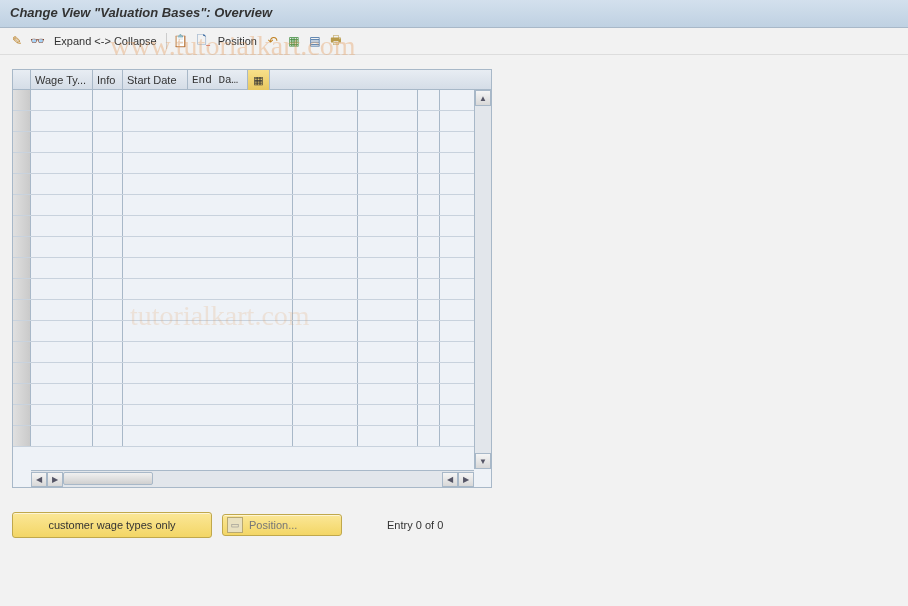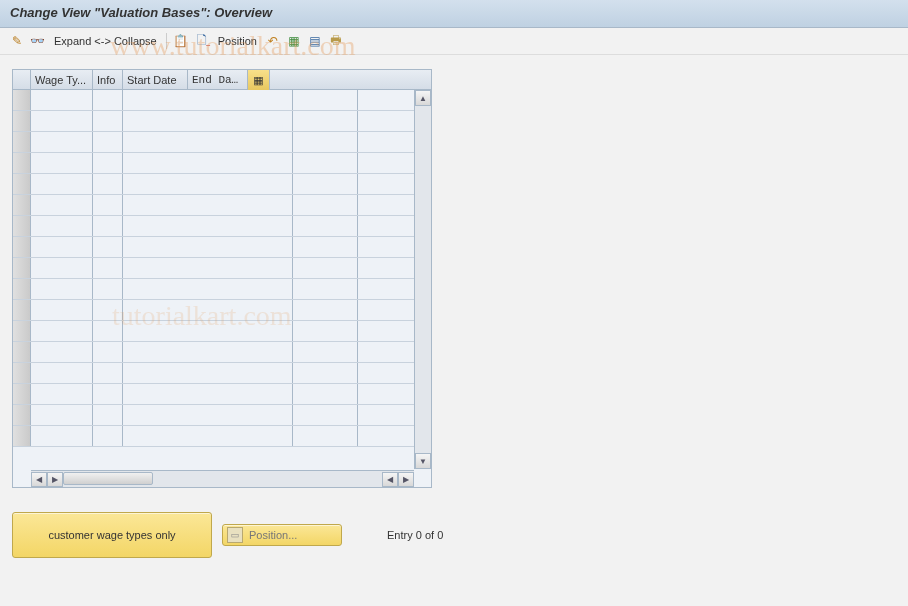--- a/index.html
+++ b/index.html
@@ -47,30 +47,30 @@
       color: rgba(230,150,80,0.35);
       font-family: Georgia, serif;
       font-weight: normal;
       pointer-events: none;
       z-index: 5;
       text-align: center;
     }
     .watermark2 {
       position: absolute;
       top: 300px;
-      left: 112px;
+      left: 130px;
       font-size: 28px;
       color: rgba(230,150,80,0.18);
       font-family: Georgia, serif;
       pointer-events: none;
       z-index: 5;
     }
     .table-wrap {
       margin: 14px 0 0 12px;
-      width: 420px;
+      width: 480px;
       border: 1px solid #a8b8c8;
       background: #eef2f7;
       position: relative;
     }
     .grid-head {
       display: flex;
       background: linear-gradient(to bottom, #e8edf3, #d5dde7);
       border-bottom: 1px solid #a8b8c8;
       height: 20px;
     }
@@ -141,21 +141,21 @@
     .footer {
       display:flex;
       align-items:center;
       gap: 10px;
       margin: 24px 0 0 12px;
     }
     .btn-yellow {
       background: linear-gradient(to bottom,#fbe797,#f3d666);
       border:1px solid #c0a84c;
       border-radius:3px;
-      padding: 16px 14px;
+      padding: 6px 14px;
       color:#333;
       cursor:pointer;
       font-size:11px;
       min-width: 200px;
       text-align:center;
       box-shadow: inset 0 1px 0 rgba(255,255,255,0.6);
     }
     .btn-pos {
       display:flex; align-items:center;
       background: linear-gradient(to bottom,#fbe797,#f3d666);

